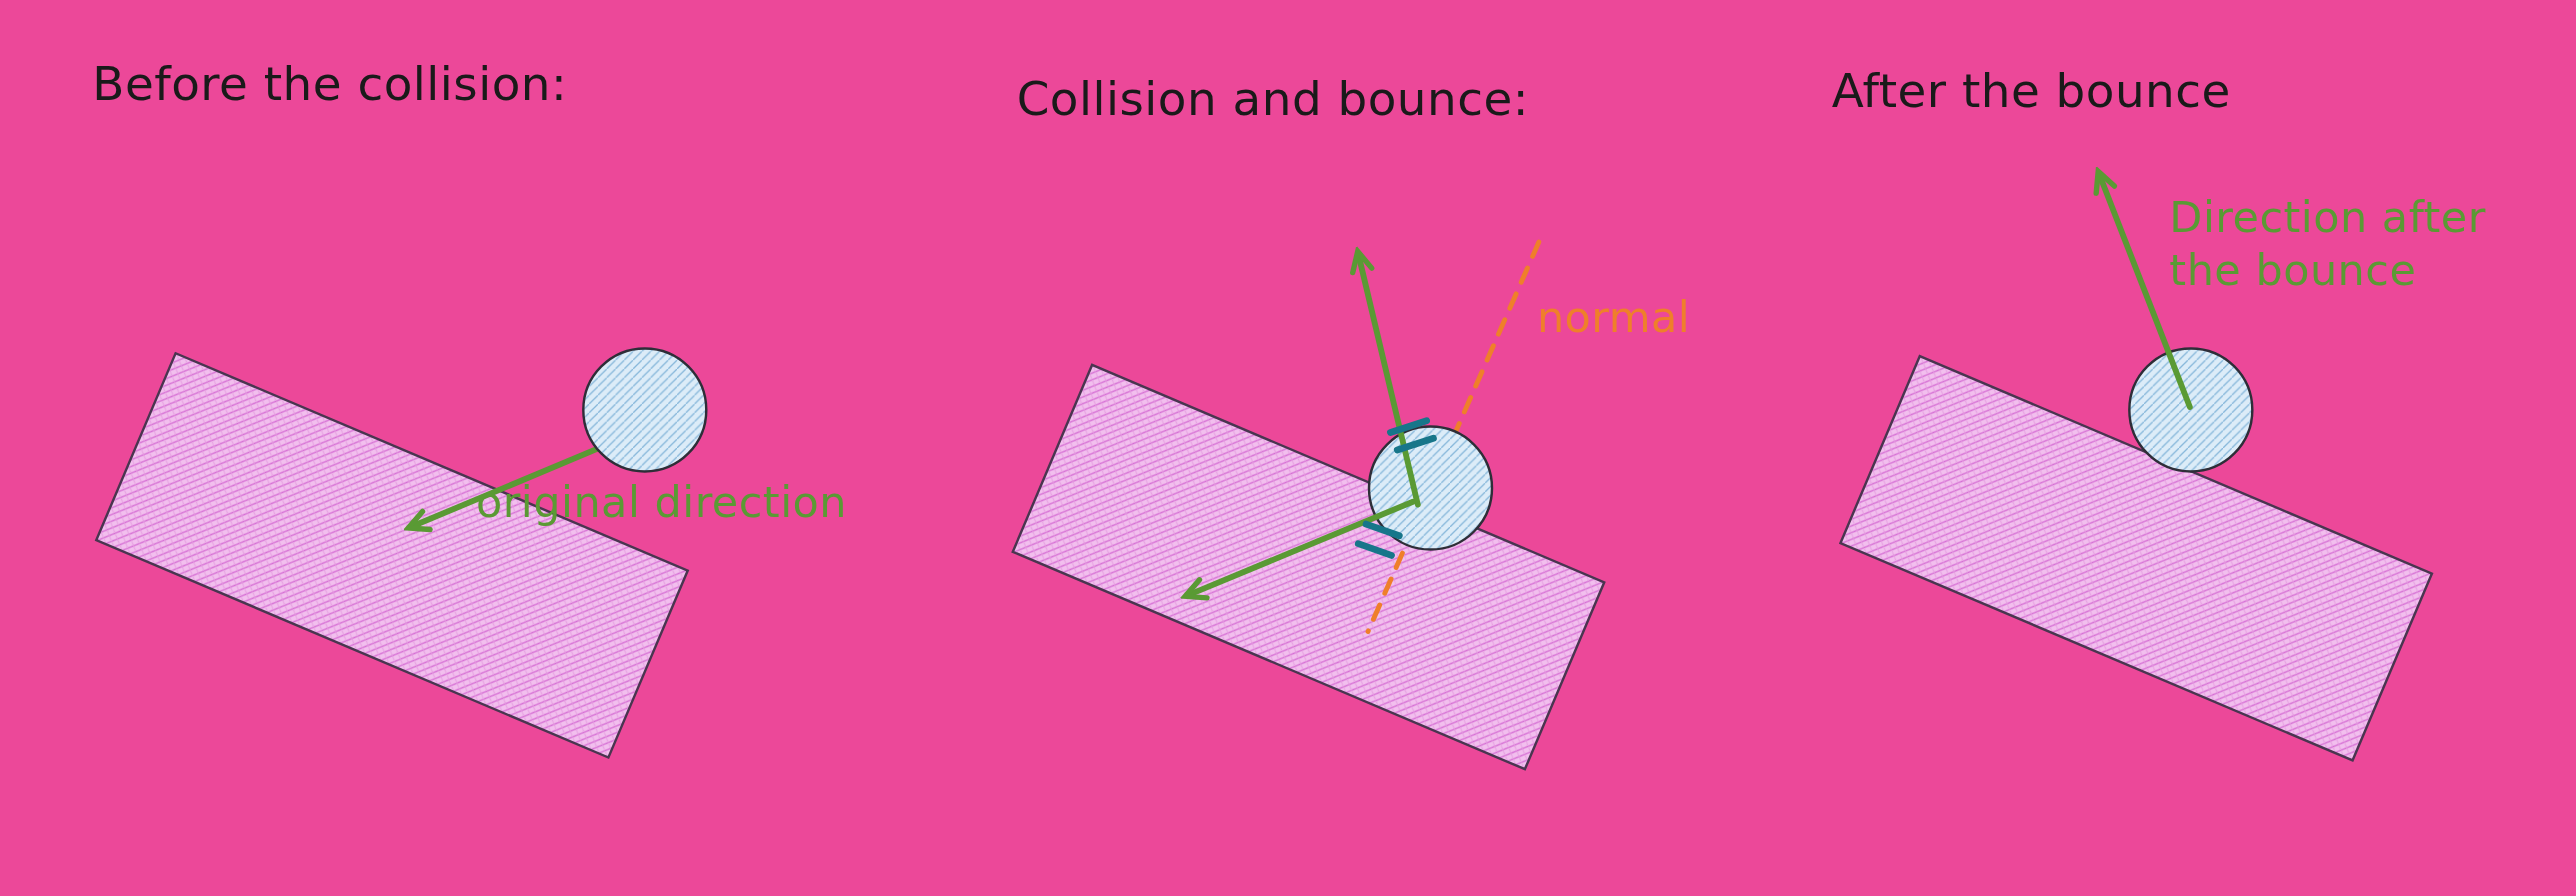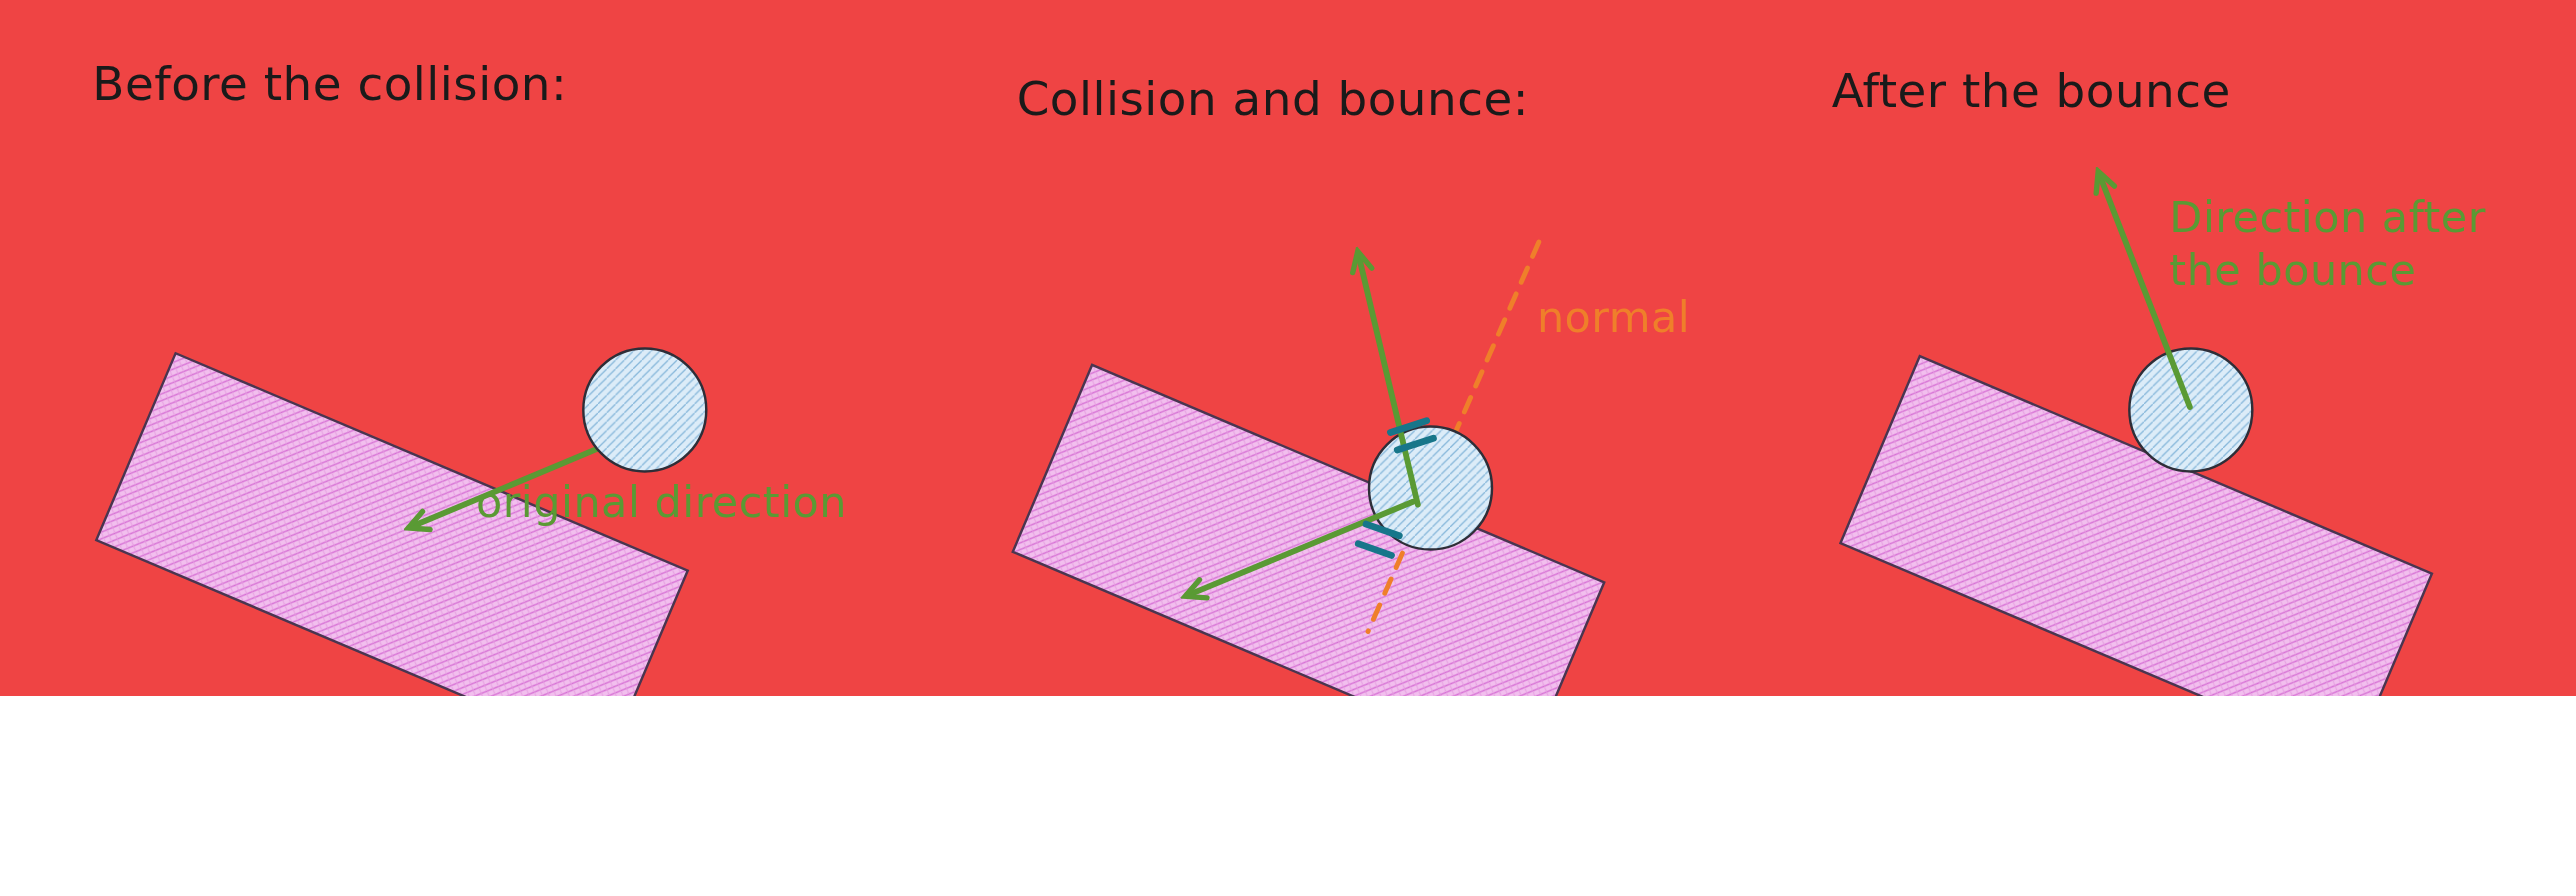--- a/index.html
+++ b/index.html
@@ -3,22 +3,22 @@
 <meta charset="utf-8">
 <style>
   html, body {
     margin: 0;
     padding: 0;
     background: #ffffff;
   }
   .stage {
     position: relative;
     width: 2576px;
-    height: 696px;
-    background: #ef4444;
+    height: 896px;
+    background: #ec4899;
     overflow: hidden;
     font-family: "DejaVu Sans", sans-serif;
   }
   svg { display: block; }
   .title {
     font-family: "DejaVu Sans", sans-serif;
     font-size: 48px;
     letter-spacing: 0.5px;
   }
   .lbl {

